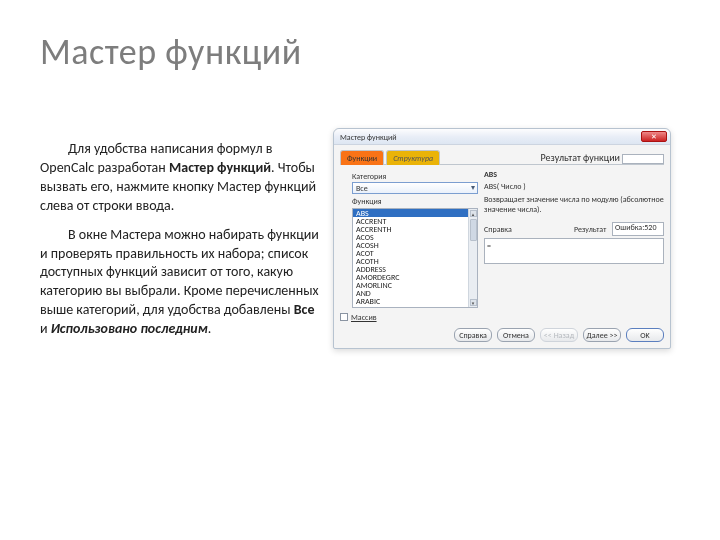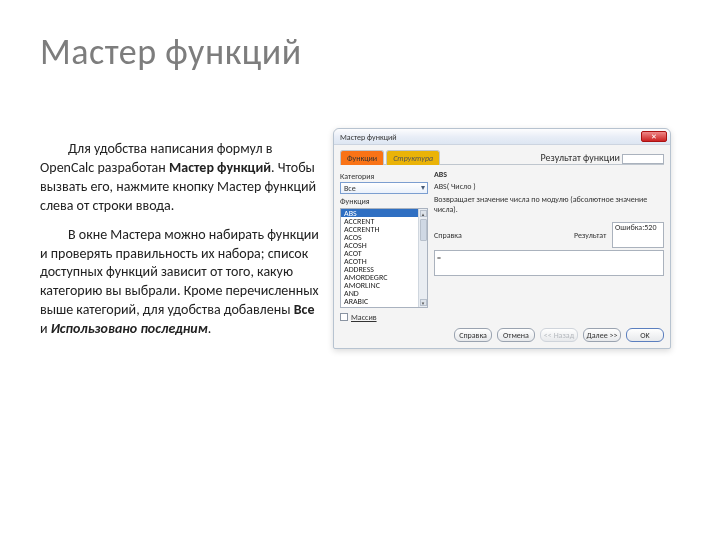--- a/index.html
+++ b/index.html
@@ -62,21 +62,21 @@
     background:#f97316;
     border-radius:3px 3px 0 0;
     margin-right:2px;
     position:relative; top:1px;
     color:#333;
   }
   .tab.inactive { background:#eab308; color:#555;font-style:italic; }
   .tabs-right { position:absolute; right:0; top:2px; color:#333; font-size:10px;}
   .tabs-right .box { display:inline-block; width:42px; height:10px; border:1px solid #aab2bd; background:#fff; vertical-align:middle; margin-left:2px;}
   .cols { display:flex; gap:6px; }
-  .left { width:88px; }
+  .left { width:126px;margin-left:12px; }
   .right { flex:1; }
   .lbl { color:#333; font-size:8px; margin:2px 0 1px 0; display:block;}
   .combo {
     width:100%; height:12px;
     border:1px solid #7b9ed0;
     background:linear-gradient(#fff,#eaf1fb);
     position:relative;
     padding-left:3px;
     line-height:10px;
     color:#333;
@@ -95,21 +95,21 @@
   .flist .li { padding:0 3px; line-height:9px; height:8px; color:#222;}
   .flist .li.sel { background:#2f6fc2; color:#fff;}
   .flist .sb { position:absolute; right:0; top:0; bottom:0; width:9px; background:#e9edf2; border-left:1px solid #cfd6de; display:flex; flex-direction:column; align-items:center; }
   .flist .sb .arr { width:7px; height:7px; margin:1px 0; background:#dde3ea; border:1px solid #b7c0cc; font-size:5px; text-align:center; line-height:6px; color:#555;}
   .flist .sb .thumb { width:7px; height:22px; background:#cfd8e4; border:1px solid #b7c0cc; border-radius:1px; margin-top:1px;}
   .fname { font-weight:700; font-size:8px; margin-bottom:2px;}
   .sig { font-size:8px; margin-bottom:4px;}
   .desc { font-size:8px; color:#333; margin-bottom:8px; line-height:1.2;}
   .row2 { display:flex; gap:4px; align-items:center;}
   .row2 .lbl2 { font-size:8px; min-width:34px;}
-  .resbox { width:52px; height:26px; border:1px solid #aab2bd; background:#fff; padding-left:2px; line-height:9px; color:#333;}
+  .resbox { width:52px; height:14px; border:1px solid #aab2bd; background:#fff; padding-left:2px; line-height:9px; color:#333;}
   .formula {
     margin-top:2px;
     width:100%; height:26px;
     border:1px solid #aab2bd; background:#fff;
     padding:2px; line-height:9px; color:#333;
   }
   .chk { margin-top:4px; display:flex; align-items:center; gap:3px;text-decoration:underline; }
   .chk .box { width:8px; height:8px; border:1px solid #8a94a2; background:#fff;}
   .btnbar { margin-top:6px; display:flex; gap:5px; justify-content:flex-end;}
   .btn {

